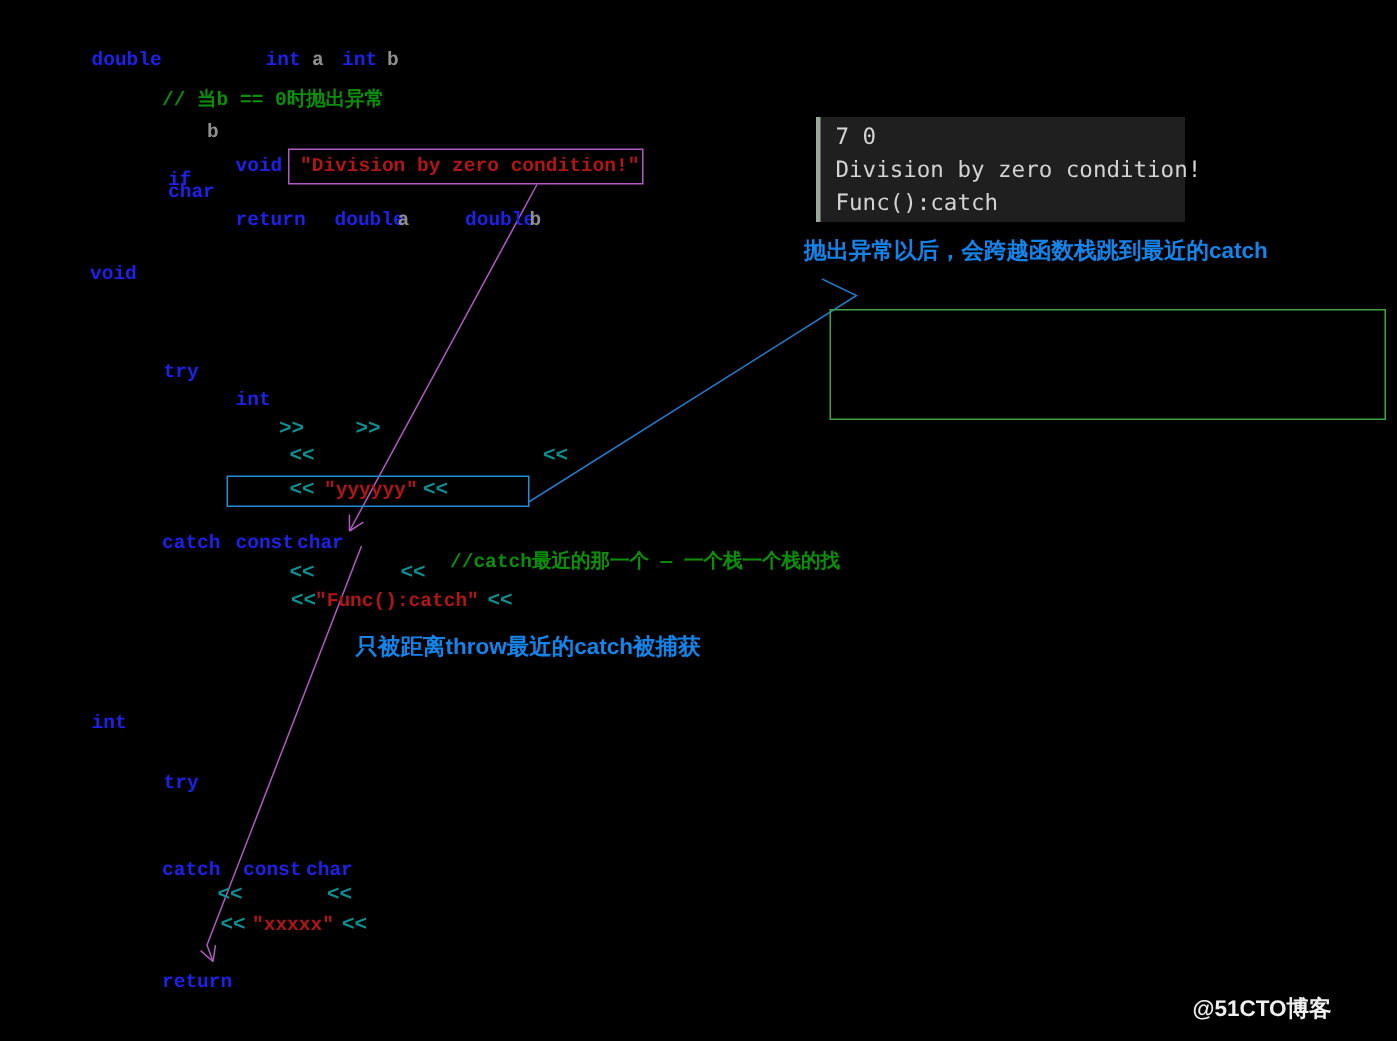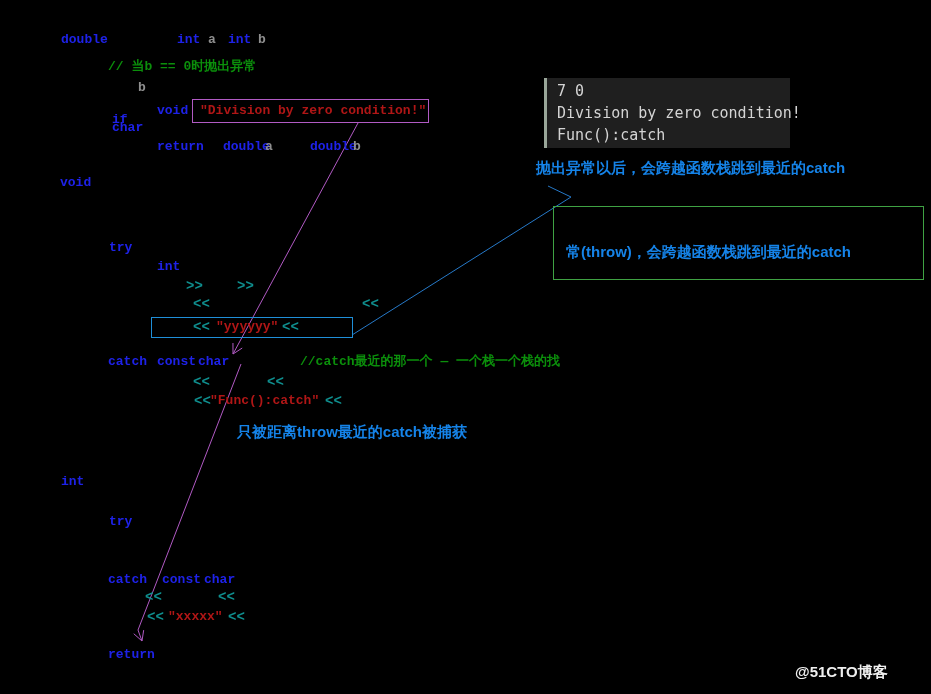--- a/index.html
+++ b/index.html
@@ -60,36 +60,35 @@
     <span class="tok op" style="left: 186px; top: 279px;">&gt;&gt;</span>
     <span class="tok op" style="left: 237px; top: 279px;">&gt;&gt;</span>
     <span class="tok op" style="left: 193px; top: 297px;">&lt;&lt;</span>
     <span class="tok op" style="left: 362px; top: 297px;">&lt;&lt;</span>
     <span class="tok op" style="left: 193px; top: 320px;">&lt;&lt;</span>
     <span class="tok st" style="left: 216px; top: 320px;">"yyyyyy"</span>
     <span class="tok op" style="left: 282px; top: 320px;">&lt;&lt;</span>
     <span class="tok kw" style="left: 108px; top: 355px;">catch</span>
     <span class="tok kw" style="left: 157px; top: 355px;">const</span>
     <span class="tok kw" style="left: 198px; top: 355px;">char</span>
-    <span class="tok cm" style="left: 300px; top: 355px;">//catch最近的那一个 — 一个栈一个栈的找</span>
+    <span class="tok cm" style="left: 300px; top: 368px;">//catch最近的那一个 — 一个栈一个栈的找</span>
     <span class="tok op" style="left: 193px; top: 375px;">&lt;&lt;</span>
     <span class="tok op" style="left: 267px; top: 375px;">&lt;&lt;</span>
     <span class="tok op" style="left: 194px; top: 394px;">&lt;&lt;</span>
     <span class="tok st" style="left: 210px; top: 394px;">"Func():catch"</span>
     <span class="tok op" style="left: 325px; top: 394px;">&lt;&lt;</span>
     <span class="tok an" style="left: 237px; top: 424px;">只被距离throw最近的catch被捕获</span>
     <span class="tok kw" style="left: 61px; top: 475px;">int</span>
     <span class="tok kw" style="left: 109px; top: 515px;">try</span>
     <span class="tok kw" style="left: 108px; top: 573px;">catch</span>
     <span class="tok kw" style="left: 162px; top: 573px;">const</span>
     <span class="tok kw" style="left: 204px; top: 573px;">char</span>
     <span class="tok op" style="left: 145px; top: 590px;">&lt;&lt;</span>
     <span class="tok op" style="left: 218px; top: 590px;">&lt;&lt;</span>
     <span class="tok op" style="left: 147px; top: 610px;">&lt;&lt;</span>
     <span class="tok st" style="left: 168px; top: 610px;">"xxxxx"</span>
     <span class="tok op" style="left: 228px; top: 610px;">&lt;&lt;</span>
     <span class="tok kw" style="left: 108px; top: 648px;">return</span>
     <span class="tok an" style="left: 536px; top: 160px;">抛出异常以后，会跨越函数栈跳到最近的catch</span>
-    <span class="tok an" style="left: 566px; top: 244px;">常(throw)，会跨越函数栈跳到最近的catch</span>
     <div class="box" style="left: 192px; top: 99px; width: 237px; height: 24px; border-color: rgb(177, 90, 196);"></div>
     <div class="box" style="left: 151px; top: 317px; width: 202px; height: 21px; border-color: rgb(31, 143, 216);"></div>
     <div class="box" style="left: 553px; top: 206px; width: 371px; height: 74px; border-color: rgb(63, 162, 67);"></div>
   </div>
 
 </body></html>

